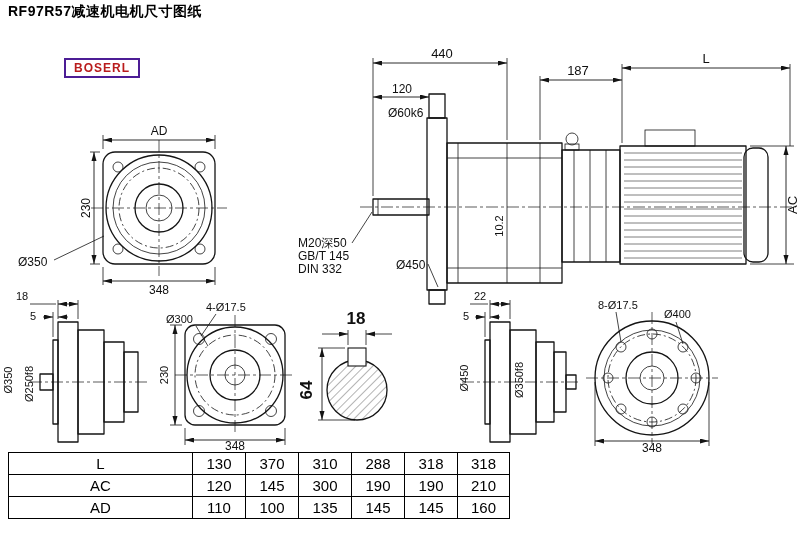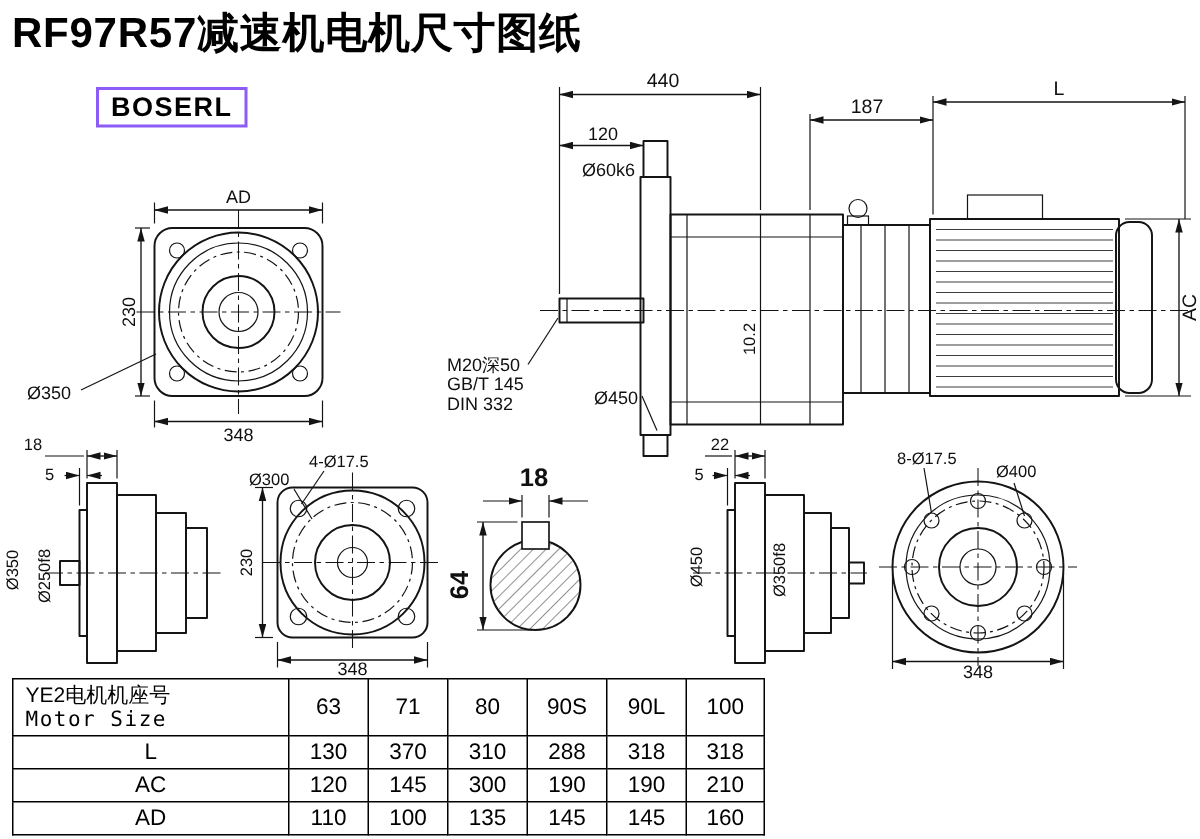--- a/index.html
+++ b/index.html
@@ -1,21 +1,21 @@
 <!DOCTYPE html>
 <html><head>
 <meta charset="utf-8">
 <style>
   *{margin:0;padding:0;box-sizing:border-box}
   html,body{width:800px;height:559px;background:#fff;overflow:hidden;
     font-family:"Liberation Sans",sans-serif;color:#000}
   .page{position:relative;width:800px;height:559px;background:#fff}
-  .title{position:absolute;left:8px;top:3px;font-size:28px;font-weight:bold;letter-spacing:.5px;white-space:nowrap}
-  .logo{position:absolute;left:64px;top:58px;border:2px solid #8b5cf6;padding:1px 8px;
-    font-size:18px;font-weight:bold;color:#000000;letter-spacing:1px;background:#fff}
+  .title{position:absolute;left:8px;top:3px;font-size:14px;font-weight:bold;letter-spacing:.5px;white-space:nowrap}
+  .logo{position:absolute;left:64px;top:58px;border:2px solid #4c1d95;padding:1px 8px;
+    font-size:12px;font-weight:bold;color:#b91c1c;letter-spacing:1px;background:#fff}
   svg.draw{position:absolute;left:0;top:0}
   svg .o{fill:none;stroke:#141414;stroke-width:1.3;stroke-linejoin:round}
   svg .t{fill:none;stroke:#141414;stroke-width:.8}
   svg .fins{fill:none;stroke:#141414;stroke-width:.55}
   svg .d{fill:none;stroke:#141414;stroke-width:.9}
   svg .c{fill:none;stroke:#141414;stroke-width:.7;stroke-dasharray:12 3 3 3}
   svg .bc{fill:none;stroke:#141414;stroke-width:.8;stroke-dasharray:8 3 2 3}
   svg text{fill:#101010}
   svg .lbl{font:12px "Liberation Sans",sans-serif}
   svg .lbl2{font:11px "Liberation Sans",sans-serif}
@@ -240,32 +240,20 @@
     <colgroup>
       <col style="width:184px">
         <col style="width:53px">
         <col style="width:53px">
         <col style="width:53px">
       <col style="width:53px">
         <col style="width:53px">
         <col style="width:52px">
     </colgroup>
     <tbody>
-      <tr style="height:38px">
-        <td class="hname">
-          <div>YE2电机机座号</div>
-          <div class="en">Motor Size</div>
-        </td>
-        <td>63</td>
-        <td>71</td>
-        <td>80</td>
-        <td>90S</td>
-        <td>90L</td>
-        <td>100</td>
-      </tr>
       <tr class="rh">
         <td>L</td>
         <td>130</td>
         <td>370</td>
         <td>310</td>
         <td>288</td>
         <td>318</td>
         <td>318</td>
       </tr>
       <tr class="rh">

